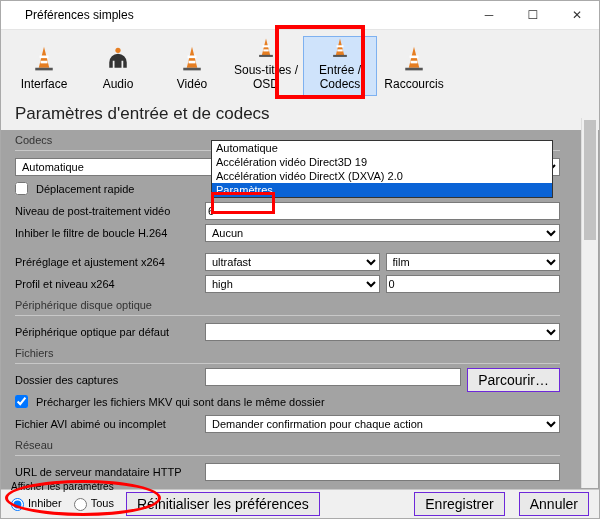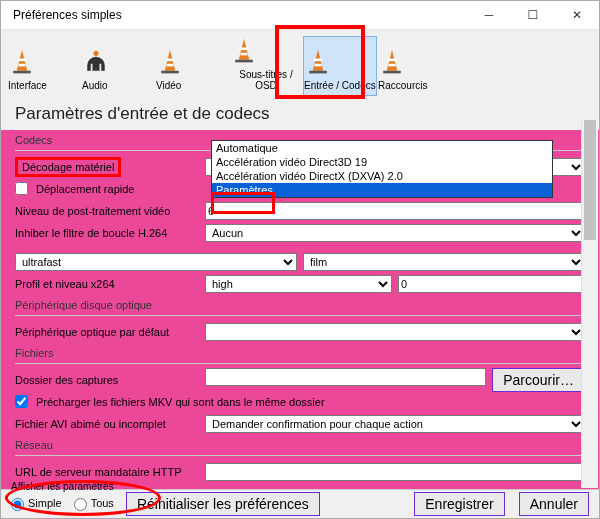--- a/index.html
+++ b/index.html
@@ -1,27 +1,27 @@
 <!DOCTYPE html>
 <html><head>
 <meta charset="utf-8">
 <style>
   html,body{margin:0;padding:0;font-family:"Segoe UI",Tahoma,sans-serif;font-size:11px;color:#000;background:#fff}
   .window{width:600px;height:519px;border:1px solid #aaa;box-sizing:border-box;display:flex;flex-direction:column;background:#f0f0f0;position:relative}
   .titlebar{height:28px;background:#fff;display:flex;align-items:center;border-bottom:1px solid #e5e5e5}
-  .titlebar .title{padding-left:12px;font-size:12px}
+  .titlebar .title{padding-left:24px;font-size:12px}
   .winbtns{margin-left:auto;display:flex}
   .winbtn{width:44px;height:28px;display:flex;align-items:center;justify-content:center;font-family:Arial;font-size:12px;color:#333}
   .tabs{display:flex;padding:6px 6px 0 6px;background:#f0f0f0;gap:0}
-  .tab{width:74px;height:60px;display:flex;flex-direction:column;align-items:flex-start;justify-content:flex-end;padding-bottom:4px;box-sizing:border-box;font-size:10px;text-align:center;border:1px solid transparent}
+  .tab{width:74px;height:60px;display:flex;flex-direction:column;align-items:center;justify-content:flex-end;padding-bottom:4px;box-sizing:border-box;font-size:12px;text-align:center;border:1px solid transparent}
   .tab .cone{width:28px;height:28px;margin-bottom:4px}
   .tab.selected{background:#cfe3fb;border:1px solid #7eb1f0}
   .hl-tab{position:absolute;left:274px;top:24px;width:82px;height:66px;border:4px solid #ff0000;pointer-events:none}
   .heading{padding:8px 14px 6px 14px;font-size:17px;color:#222;background:#f0f0f0}
-  .content{flex:1;overflow:auto;background:#ec4899;padding:0 14px 0 14px;position:relative}
+  .content{flex:1;overflow:auto;background:#a3a3a3;padding:0 39px 0 14px;position:relative}
   .group-label{font-size:11px;padding:4px 0 2px 0;color:#333}
   hr.grpline{border:none;border-top:1px solid #c8c8c8;margin:2px 0 5px 0}
   .row{display:flex;align-items:center;height:21px;margin:1px 0}
   .row .lab{width:190px;display:flex;align-items:center;gap:4px}
   .row .ctrl{flex:1;display:flex;gap:6px}
   select,input[type=text]{border:1px solid #7a7a7a;background:#fff;font-size:11px;height:18px;box-sizing:border-box;padding:0 2px;width:100%}
   input[type=checkbox],input[type=radio]{margin:0 4px 0 0;vertical-align:middle}
   .btn{border:1px solid #6d28d9;background:#e9e9e9;font-size:14px;height:24px;padding:0 10px}
   .hl-box{border:3px solid #ff0000;display:inline-block;padding:1px 4px}
   
@@ -109,23 +109,20 @@
   <div class="hl-tab"></div>
 
   <div class="heading">Paramètres d'entrée et de codecs</div>
 
   <div class="content">
 
     <div class="group-label">Codecs</div>
     <hr class="grpline">
 
     <div class="row">
-      <div class="lab">
-          <span class="hl-box">Décodage matériel</span>
-        </div>
       <div class="ctrl">
           <select><option>Automatique</option></select>
         </div>
     </div>
 
     <div class="dd">
       <div class="opt">Automatique</div>
       <div class="opt">Accélération vidéo Direct3D 19</div>
       <div class="opt">Accélération vidéo DirectX (DXVA) 2.0</div>
       <div class="opt sel">Paramètres</div>
@@ -150,20 +147,23 @@
       <div class="lab">
           <span>Inhiber le filtre de boucle H.264</span>
         </div>
       <div class="ctrl">
           <select><option>Aucun</option></select>
         </div>
     </div>
 
     <div style="height:6px"></div>
     <div class="row">
+      <div class="lab">
+          <span>Préréglage et ajustement x264</span>
+        </div>
       <div class="ctrl">
         <select style="flex:1"><option>ultrafast</option></select>
         <select style="flex:1"><option>film</option></select>
       </div>
     </div>
     <div class="row">
       <div class="lab">
           <span>Profil et niveau x264</span>
         </div>
       <div class="ctrl">
@@ -222,21 +222,21 @@
 
   </div>
 
   <div class="scrollbar">
       <div class="sthumb"></div>
     </div>
 
   <div class="footer">
     <div class="fgrp">
       <span style="position:absolute;bottom:26px;left:10px;font-size:10px">Afficher les paramètres</span>
-      <label><input type="radio" checked="" style=""><span>Simple</span></label>
+      <label><input type="radio" checked="" style=""><span>Inhiber</span></label>
       <label><input type="radio" style=""><span>Tous</span></label>
       <button class="btn">Réinitialiser les préférences</button>
     </div>
     <div style="margin-left:auto;display:flex;gap:14px">
       <button class="btn">Enregistrer</button>
       <button class="btn">Annuler</button>
     </div>
   </div>
   <div class="ellipse"></div>
 </div>

